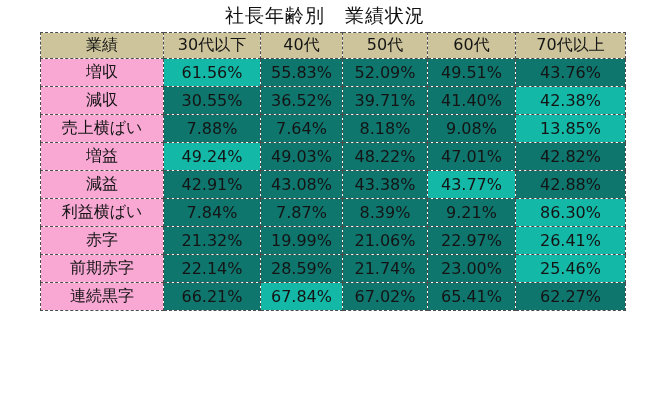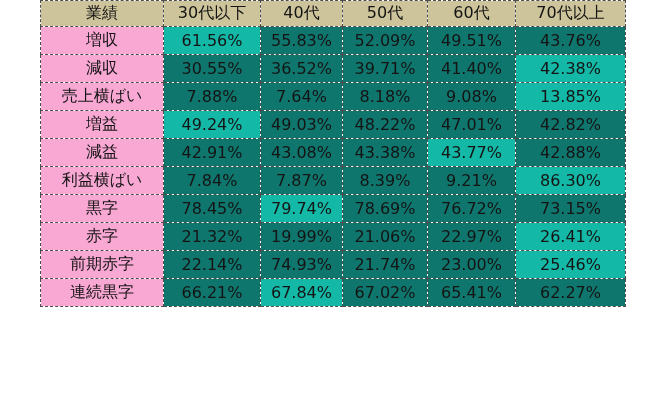--- a/index.html
+++ b/index.html
@@ -53,20 +53,21 @@
     background: #0f766e;
   }
   table.perf-table td.hl {
     background: #14b8a6;
   }
 </style>
 </head>
 <body>
 
 <div class="page">
+  <div class="chart-title">社長年齢別　業績状況</div>
 
   <table class="perf-table">
     <colgroup>
         <col style="width: 123px;">
         <col style="width: 97px;">
         <col style="width: 82px;">
         <col style="width: 85px;">
         <col style="width: 88px;">
         <col style="width: 110px;">
       </colgroup>
@@ -123,39 +124,31 @@
         </tr>
         <tr>
           <th>利益横ばい</th>
           <td>7.84%</td>
           <td>7.87%</td>
           <td>8.39%</td>
           <td>9.21%</td>
           <td class="hl">86.30%</td>
         </tr>
         <tr>
-          <th>黒字</th>
-          <td>78.45%</td>
-          <td class="hl">79.74%</td>
-          <td>78.69%</td>
-          <td>76.72%</td>
-          <td>73.15%</td>
-        </tr>
-        <tr>
           <th>赤字</th>
           <td>21.32%</td>
           <td>19.99%</td>
           <td>21.06%</td>
           <td>22.97%</td>
           <td class="hl">26.41%</td>
         </tr>
         <tr>
           <th>前期赤字</th>
           <td>22.14%</td>
-          <td>74.93%</td>
+          <td>28.59%</td>
           <td>21.74%</td>
           <td>23.00%</td>
           <td class="hl">25.46%</td>
         </tr>
         <tr>
           <th>連続黒字</th>
           <td>66.21%</td>
           <td class="hl">67.84%</td>
           <td>67.02%</td>
           <td>65.41%</td>

